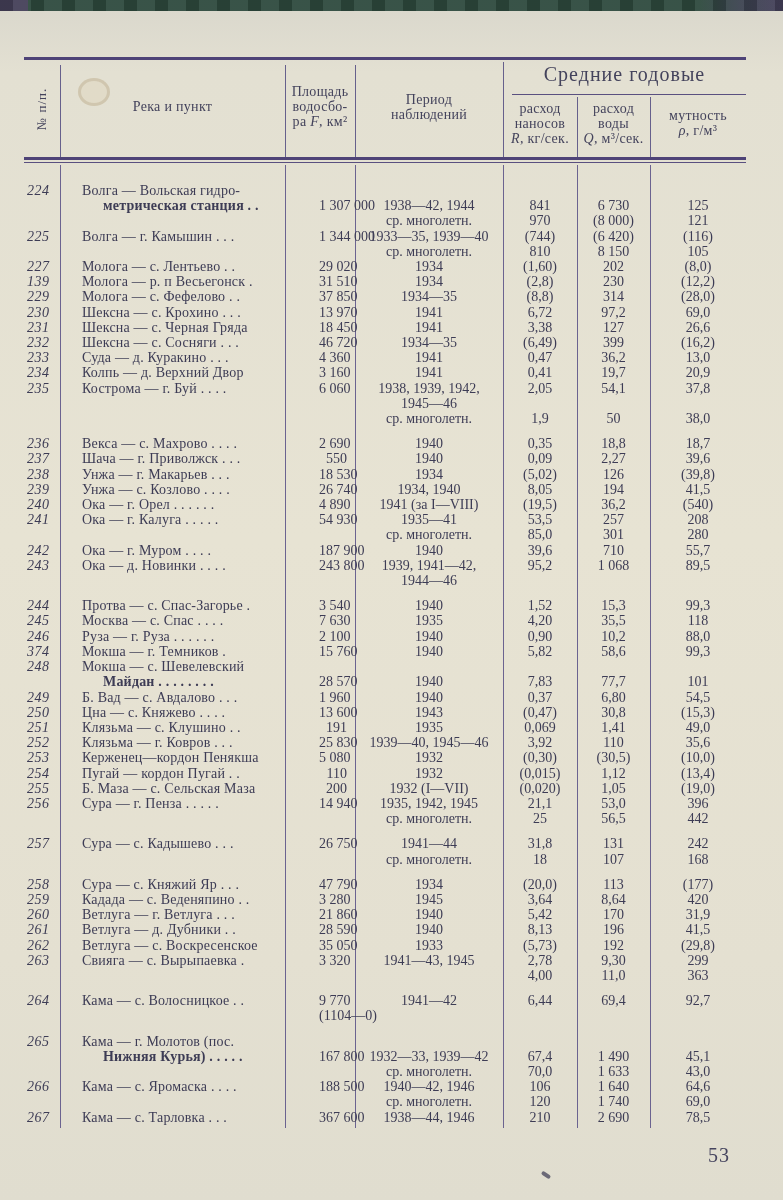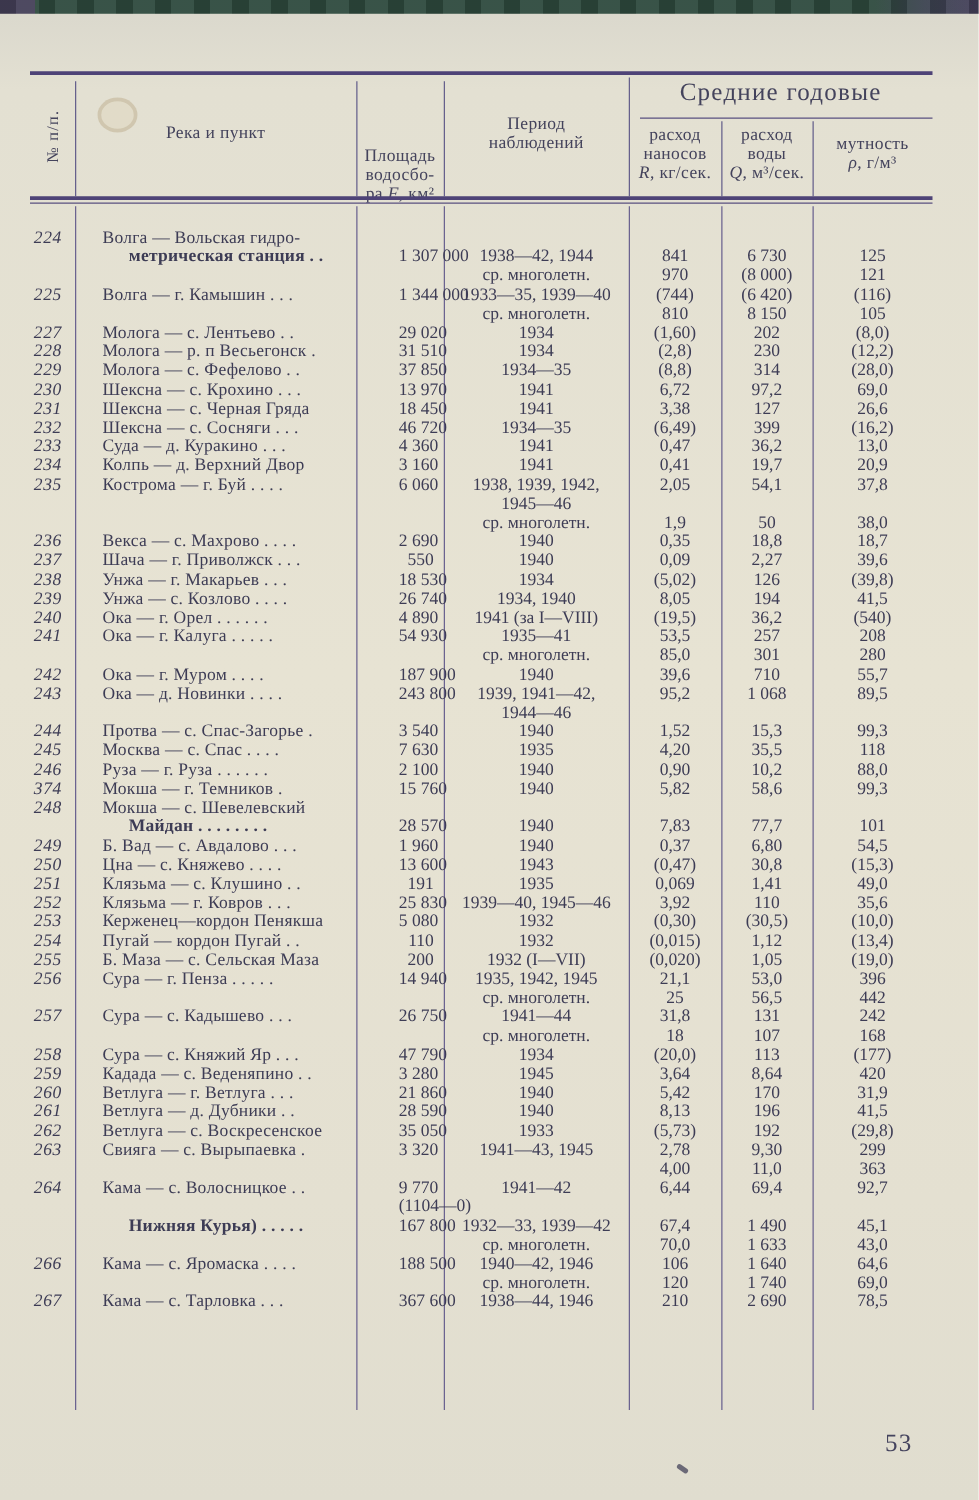--- a/index.html
+++ b/index.html
@@ -27,21 +27,21 @@
   .num-rot{position:absolute;left:-12px;top:44px;width:60px;text-align:center;
         transform:rotate(-90deg);font-size:13px;letter-spacing:1px;color:#44435c;}
   .sym{font-style:italic;font-family:"Liberation Serif",serif;}
 
   
   .tbody{position:absolute;left:24px;top:165px;width:722px;height:975px;font-size:14px;}
   .bodylines .vline{top:0;height:963px;background:#6b6390;width:1.2px;}
   .rows{position:absolute;left:0;top:18px;width:722px;}
   .row{display:grid;grid-template-columns:36px 225px 70px 148px 74px 73px 96px;
         line-height:15.2px;white-space:nowrap;}
-  .row.gap{}
+  .row.gap{margin-top:10px;}
   .c{overflow:visible;color:#3d3c55;}
   .c.num{text-align:left;padding-left:3px;letter-spacing:.5px;font-style:italic;}
   .c.name{padding-left:22px;letter-spacing:.2px;}
   .c.name.ind{padding-left:43px;font-weight:bold;}
   .c.area{text-align:right;padding-right:8px;padding-left:34px;}
   .c.per,.c.val{text-align:center;}
 
   .page-number{position:absolute;left:708px;top:1144px;font-size:20px;letter-spacing:1px;color:#45445e;}
 </style>
 </head>
@@ -58,21 +58,21 @@
     <div class="vline" style="left:261px;top:8px;height:92px;"></div>
     <div class="vline" style="left:331px;top:8px;height:92px;"></div>
     <div class="vline" style="left:479px;top:5px;height:95px;"></div>
     <div class="rule h thin" style="left:488px;top:37px;width:234px;"></div>
     <div class="vline" style="left:553px;top:40px;height:60px;"></div>
     <div class="vline" style="left:626px;top:40px;height:60px;"></div>
 
     <div class="num-rot">№ п/п.</div>
     <div class="lbl" style="left:36px;top:42px;width:225px;">Река и пункт</div>
 
-    <div class="lbl" style="left:261px;top:27px;width:70px;margin-top:34px;">
+    <div class="lbl" style="left:261px;top:27px;width:70px;">
       <span>Площадь</span><br>
       <span>водосбо-</span><br>
       <span>ра </span><i class="sym">F</i><span>, км²</span>
     </div>
 
     <div class="lbl" style="left:331px;top:35px;width:148px;">
       <span>Период</span><br>
       <span>наблюдений</span>
     </div>
 
@@ -157,21 +157,21 @@
         <div class="row">
           <div class="c num">227</div>
           <div class="c name">Молога — с. Лентьево  . .</div>
           <div class="c area">29 020</div>
           <div class="c per">1934</div>
           <div class="c val">(1,60)</div>
           <div class="c val">202</div>
           <div class="c val">(8,0)</div>
         </div>
         <div class="row">
-          <div class="c num">228</div>
+          <div class="c num">139</div>
           <div class="c name">Молога — р. п Весьегонск .</div>
           <div class="c area">31 510</div>
           <div class="c per">1934</div>
           <div class="c val">(2,8)</div>
           <div class="c val">230</div>
           <div class="c val">(12,2)</div>
         </div>
         <div class="row">
           <div class="c num">229</div>
           <div class="c name">Молога — с. Фефелово . .</div>
@@ -570,20 +570,29 @@
         </div>
         <div class="row">
           <div class="c num"></div>
           <div class="c name"></div>
           <div class="c area">(1104—0)</div>
           <div class="c per"></div>
           <div class="c val"></div>
           <div class="c val"></div>
           <div class="c val"></div>
         </div>
+        <div class="row gap">
+          <div class="c num">265</div>
+          <div class="c name">Кама — г.  Молотов  (пос.</div>
+          <div class="c area"></div>
+          <div class="c per"></div>
+          <div class="c val"></div>
+          <div class="c val"></div>
+          <div class="c val"></div>
+        </div>
         <div class="row">
           <div class="c num"></div>
           <div class="c name ind">Нижняя Курья) . . . . .</div>
           <div class="c area">167 800</div>
           <div class="c per">1932—33, 1939—42</div>
           <div class="c val">67,4</div>
           <div class="c val">1 490</div>
           <div class="c val">45,1</div>
         </div>
         <div class="row">

